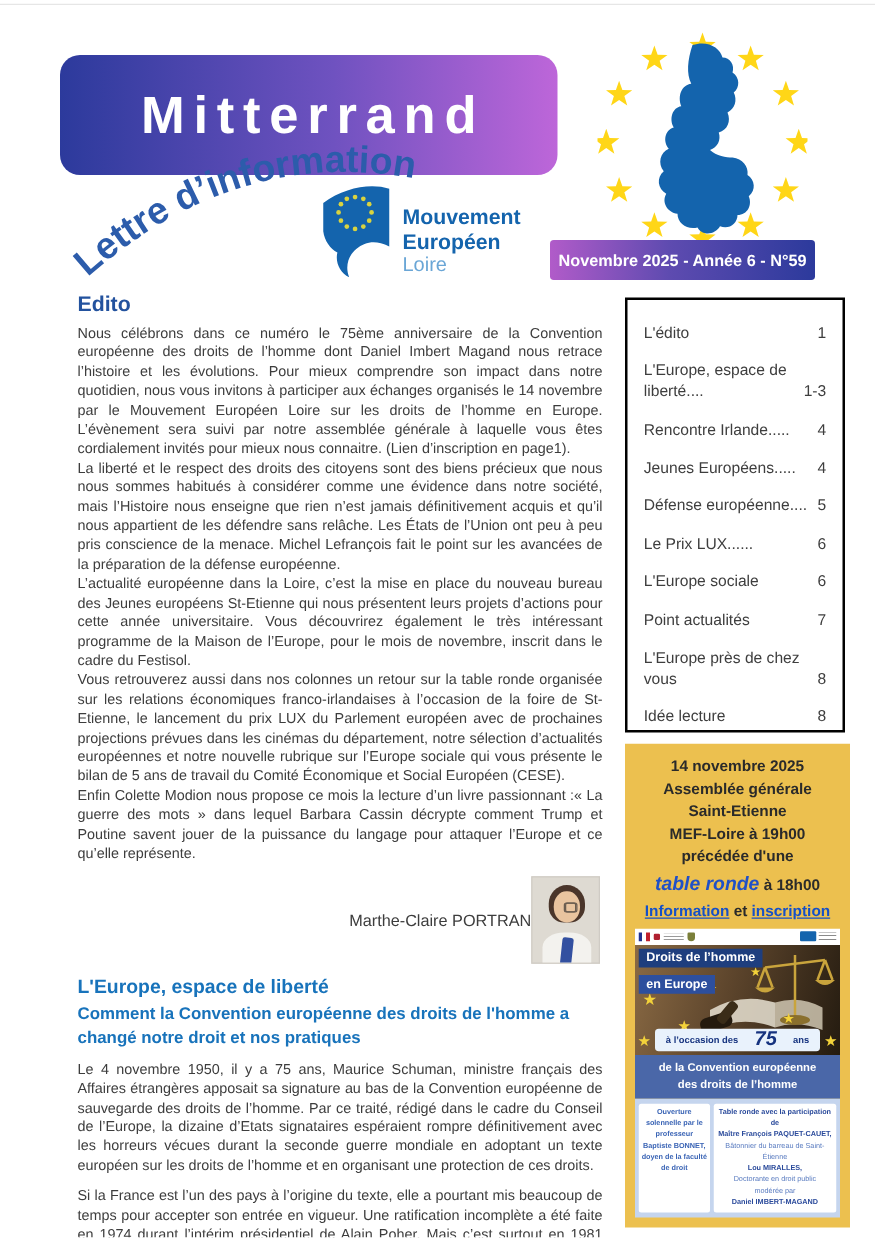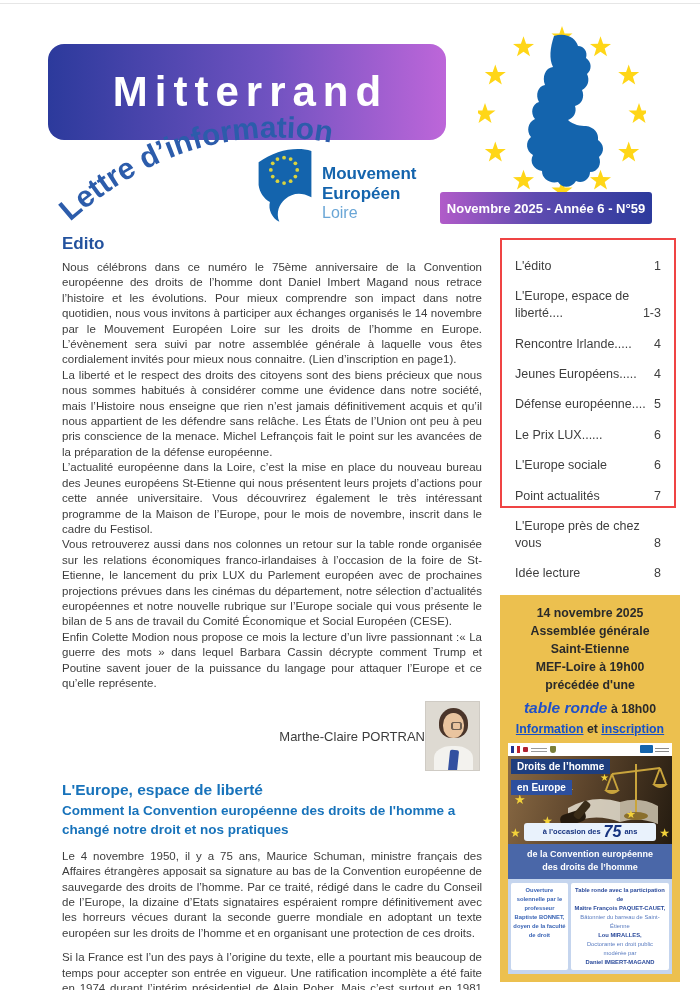--- a/index.html
+++ b/index.html
@@ -52,22 +52,22 @@
   .portrait .glasses:before, .portrait .glasses:after { content:""; position:absolute; top:0; width:8px; height:6px; border:1px solid #6b5d50; border-radius:2px; }
   .portrait .glasses:before { left:0; } .portrait .glasses:after { right:2px; }
   .portrait .body { position:absolute; left:8px; bottom:-2px; width:39px; height:26px; border-radius:45% 45% 0 0; background:#f3f2ee; }
   .portrait .scarf { position:absolute; left:23px; bottom:-2px; width:9px; height:22px; background:#3350a0; transform:rotate(6deg); border-radius:2px; }
   .h-article { color:#1873bb; font-size:15.5px; font-weight:700; margin-bottom:3px; }
   .h-article-sub { color:#1873bb; font-size:13.5px; font-weight:700; line-height:1.35; margin-bottom:10px; }
   .body-text .gap { height:9px; }
 
   
   .toc-box {
-    position:absolute; left:500px; top:238px; width:176px; height:270px;
-    border:2px solid #ef4444; background:#fff; padding:18px 13px 8px 13px;
+    position:absolute; left:500px; top:238px; width:176px; height:348px;
+    border:2px solid #000000; background:#fff; padding:18px 13px 8px 13px;
   }
   .toc-row { display:flex; justify-content:space-between; align-items:flex-end; margin-bottom:13.5px; font-size:12.5px; color:#3e3e3e; line-height:1.35; }
   .toc-row .lbl { flex:1; }
   .toc-row .pg { margin-left:6px; white-space:nowrap; }
 
   .event-box {
     position:absolute; left:500px; top:595px; width:180px;
     background:#ecc04f; padding:10px 8px 8px 8px; text-align:center;
   }
   .event-box .eline { font-size:12.3px; font-weight:700; color:#2a2a2a; line-height:1.46; }
@@ -87,21 +87,21 @@
   .ls-me { margin-left:auto; display:flex; align-items:center; gap:2px; }
   .ls-me .flag { width:13px; height:8px; background:#1464ad; border-radius:1px; }
   .ls-me .txt { width:14px; height:6px; background:repeating-linear-gradient(0deg,#8a8a8a 0 1px,#fff 1px 3px); }
 
   .poster .photo { position:relative; height:88px; background:linear-gradient(105deg,#8a6a44 0%,#5d452c 45%,#241b10 100%); overflow:hidden; }
   .poster .ban1, .poster .ban2 { position:absolute; left:3px; color:#fff; font-weight:700; font-size:10px; padding:2px 6px; }
   .poster .ban1 { top:3px; background:#1e3e7e; }
   .poster .ban2 { top:24px; background:#2d4f9e; }
   .poster .pstar { position:absolute; color:#f3d23a; }
   .occasion { position:absolute; left:16px; right:16px; bottom:3px; background:#e9f2fc; border-radius:3px;
-      display:flex; align-items:center; justify-content:center; gap:3px; padding:1px 2px; }
+      display:flex; align-items:center; justify-content:center; gap:13px; padding:1px 2px; }
   .occasion .pre,.occasion .post { font-size:7.5px; font-weight:700; color:#16337f; }
   .occasion .num { font-size:16px; font-weight:700; font-style:italic; color:#16337f; line-height:1; }
 
   .poster .conv { background:#4a67a8; color:#fff; font-weight:700; font-size:9px; text-align:center; line-height:1.5; padding:4px 2px; }
   .poster .info { background:#c5d5ee; padding:4px 3px; display:flex; gap:3px; }
   .poster .ibox { background:#fff; border-radius:2px; padding:3px 2px; font-size:5.8px; line-height:1.55; text-align:center; color:#5a7cc0; }
   .poster .ibox.left { flex:0 0 36%; color:#3a64b5; font-weight:700; }
   .poster .ibox.right { flex:1; }
   .poster .ibox .b { font-weight:700; color:#2a4a9b; }
 </style>

